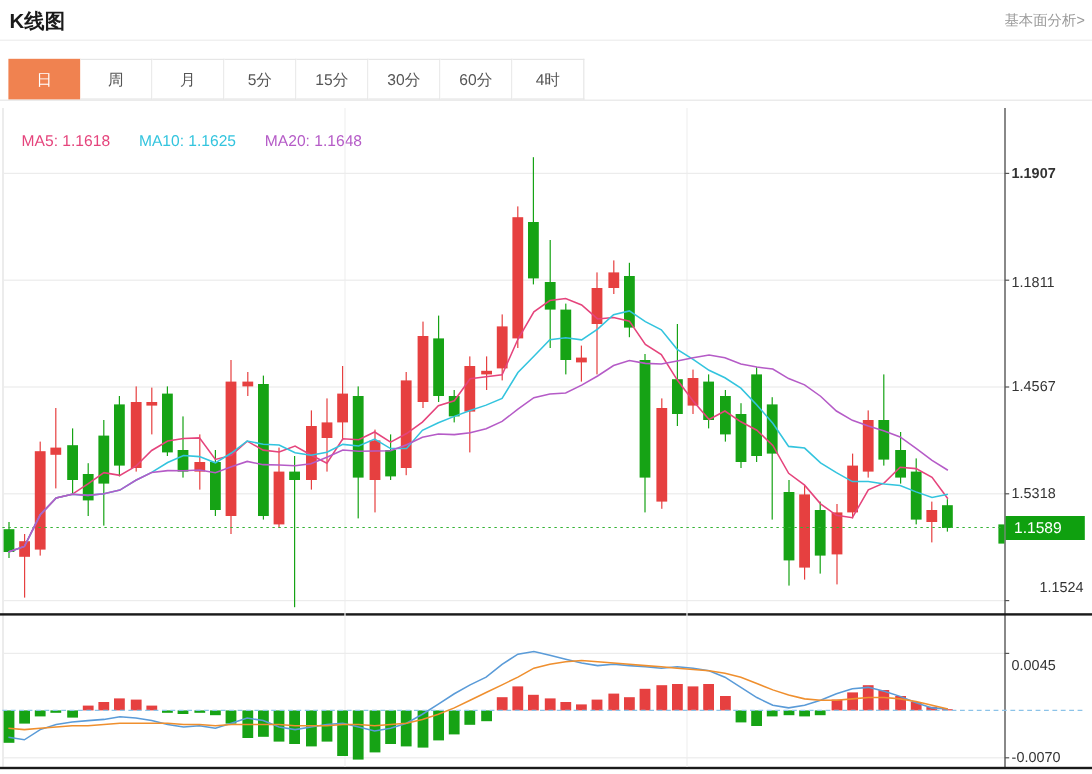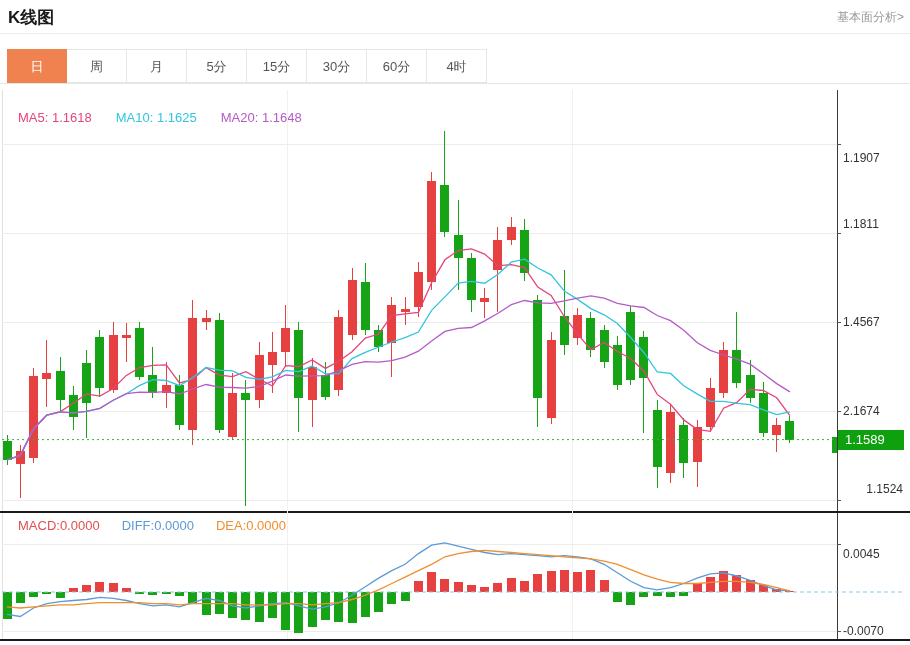--- a/index.html
+++ b/index.html
@@ -61,43 +61,38 @@
     <span class="pair" id="ma20-pair" style="color: rgb(181, 91, 199);"><span>MA20:</span> <span>1.1648</span></span>
   </div>
 
   <div class="abs" id="main-chart"></div>
   <div class="abs" id="left-border"></div>
   <div class="abs" id="axis-line"></div>
   <div class="abs" id="main-bottom-border"></div>
 
   <div class="abs" id="price-badge" style="top: 429.582px; background: rgb(15, 160, 15);">1.1589</div>
 
-  <div class="abs" id="macd-row">
-    <span class="pair" id="macd-pair" style="color: rgb(224, 80, 80);"><span>MACD:</span><span>0.0000</span></span>
-    <span class="pair" id="diff-pair" style="color: rgb(90, 155, 216);"><span>DIFF:</span><span>0.0000</span></span>
-    <span class="pair" id="dea-pair" style="color: rgb(239, 143, 46);"><span>DEA:</span><span>0.0000</span></span>
-  </div>
 
   <div class="abs" id="macd-chart"></div>
   <div class="abs" id="macd-bottom-border"></div>
 
   <div class="gridline-v abs" style="left: 287px; top: 90px; height: 549px;"></div>
     <div class="gridline-v abs" style="left: 572px; top: 90px; height: 549px;"></div>
     <div class="gridline-h abs" style="left: 2px; top: 144px; width: 835px;"></div>
     <div class="tick abs" style="top: 144px;"></div>
-    <div class="axis-label abs" style="top: 151px;">1.1907</div>
+    <div class="axis-label abs" style="top: 137px; font-weight: bold;">1.1907</div>
     <div class="gridline-h abs" style="left: 2px; top: 233.232px; width: 835px;"></div>
     <div class="tick abs" style="top: 233.232px;"></div>
-    <div class="axis-label abs" style="top: 217px;">1.1811</div>
+    <div class="axis-label abs" style="top: 228px;">1.1811</div>
     <div class="gridline-h abs" style="left: 2px; top: 321.535px; width: 835px;"></div>
     <div class="tick abs" style="top: 321.535px;"></div>
     <div class="axis-label abs" style="top: 314.535px;">1.4567</div>
     <div class="gridline-h abs" style="left: 2px; top: 410.768px; width: 835px;"></div>
     <div class="tick abs" style="top: 410.768px;"></div>
-    <div class="axis-label abs" style="top: 403.768px;">2.1674</div>
+    <div class="axis-label abs" style="top: 403.768px;">1.5318</div>
     <div class="gridline-h abs" style="left: 2px; top: 500px; width: 835px;"></div>
     <div class="tick abs" style="top: 500px;"></div>
     <div class="axis-label abs" style="top: 482px; text-align: right;">1.1524</div>
     <div class="gridline-h abs" style="left: 2px; top: 544px; width: 835px;"></div>
     <div class="tick abs" style="top: 544px;"></div>
     <div class="axis-label abs" style="top: 547px;">0.0045</div>
     <div class="gridline-h abs" style="left: 2px; top: 631.467px; width: 835px;"></div>
     <div class="tick abs" style="top: 631.467px;"></div>
     <div class="axis-label abs" style="top: 624.467px;">-0.0070</div>
     <div class="candle-wick abs" style="left: 6.5px; top: 434.935px; height: 29.7441px; background: rgb(22, 163, 21);"></div>

